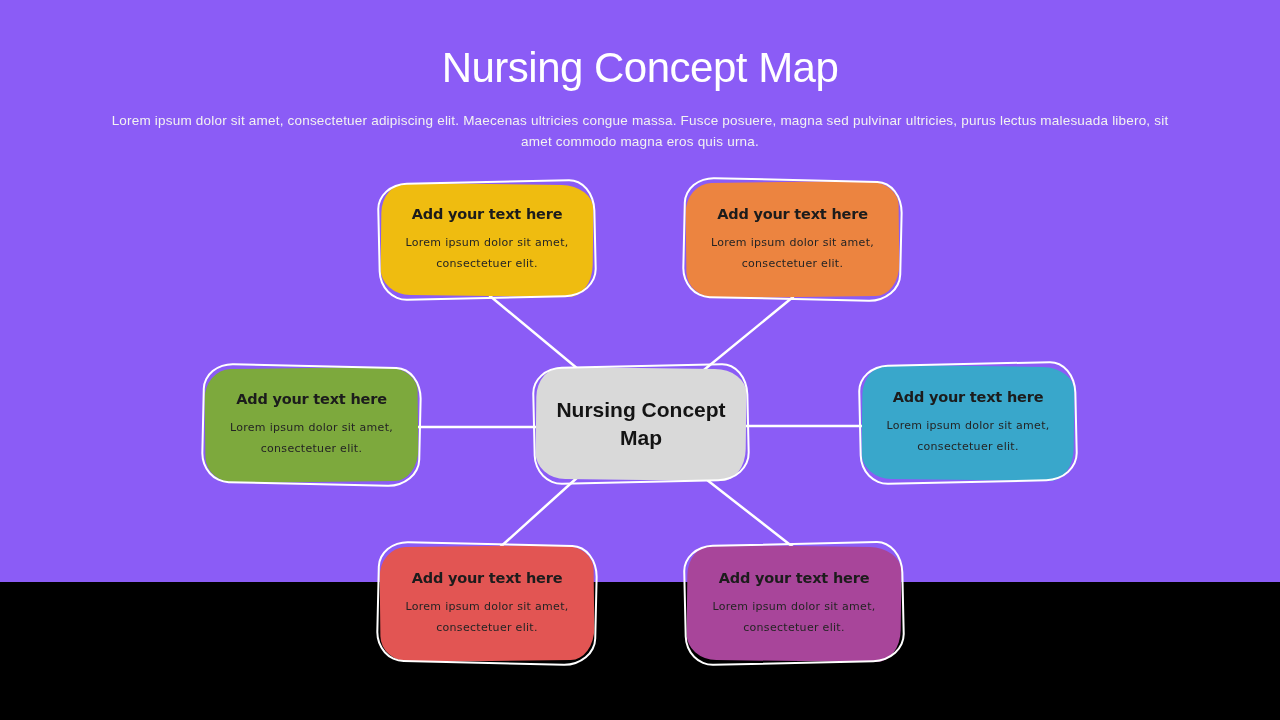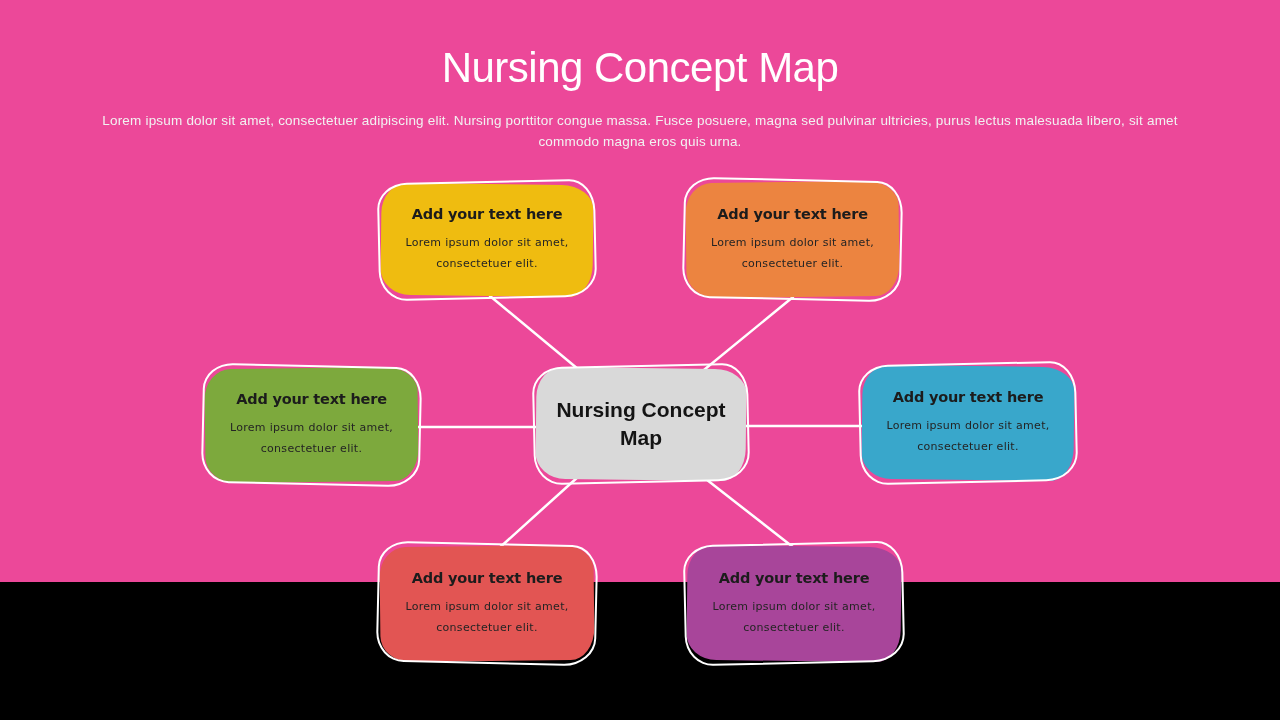--- a/index.html
+++ b/index.html
@@ -6,21 +6,21 @@
   html, body { width: 1280px; height: 720px; }
   body {
     background: #000;
     font-family: "Liberation Sans", sans-serif;
     overflow: hidden;
   }
   .stage {
     position: relative;
     width: 1280px;
     height: 582px;
-    background: #ec4899;
+    background: #8b5cf6;
   }
   .slide-title {
     position: absolute;
     top: 44px;
     left: 0;
     width: 100%;
     text-align: center;
     color: #ffffff;
     font-size: 42px;
     font-weight: 500;
@@ -108,21 +108,21 @@
     color: #141414;
     text-align: center;
   }
 </style>
 </head>
 <body>
 
 <div class="stage">
 
   <div class="slide-title">Nursing Concept Map</div>
-  <div class="slide-subtitle">Lorem ipsum dolor sit amet, consectetuer adipiscing elit. Nursing porttitor congue massa. Fusce posuere, magna sed pulvinar ultricies, purus lectus malesuada libero, sit amet commodo magna eros quis urna.</div>
+  <div class="slide-subtitle">Lorem ipsum dolor sit amet, consectetuer adipiscing elit. Maecenas ultricies congue massa. Fusce posuere, magna sed pulvinar ultricies, purus lectus malesuada libero, sit amet commodo magna eros quis urna.</div>
 
   <svg class="connectors" viewBox="0 0 1280 720">
     <line x1="490" y1="296" x2="584" y2="374" stroke-width="2.5" stroke-linecap="round" stroke="#FFFFFF"></line>
     <line x1="793" y1="297" x2="699" y2="374" stroke-width="2.5" stroke-linecap="round" stroke="#FFFFFF"></line>
     <line x1="417" y1="427" x2="540" y2="427" stroke-width="2.5" stroke-linecap="round" stroke="#FFFFFF"></line>
     <line x1="744" y1="426" x2="864" y2="426" stroke-width="2.5" stroke-linecap="round" stroke="#FFFFFF"></line>
     <line x1="579" y1="476" x2="497" y2="550" stroke-width="2.5" stroke-linecap="round" stroke="#FFFFFF"></line>
     <line x1="702" y1="476" x2="798" y2="551" stroke-width="2.5" stroke-linecap="round" stroke="#FFFFFF"></line>
   </svg>
 

